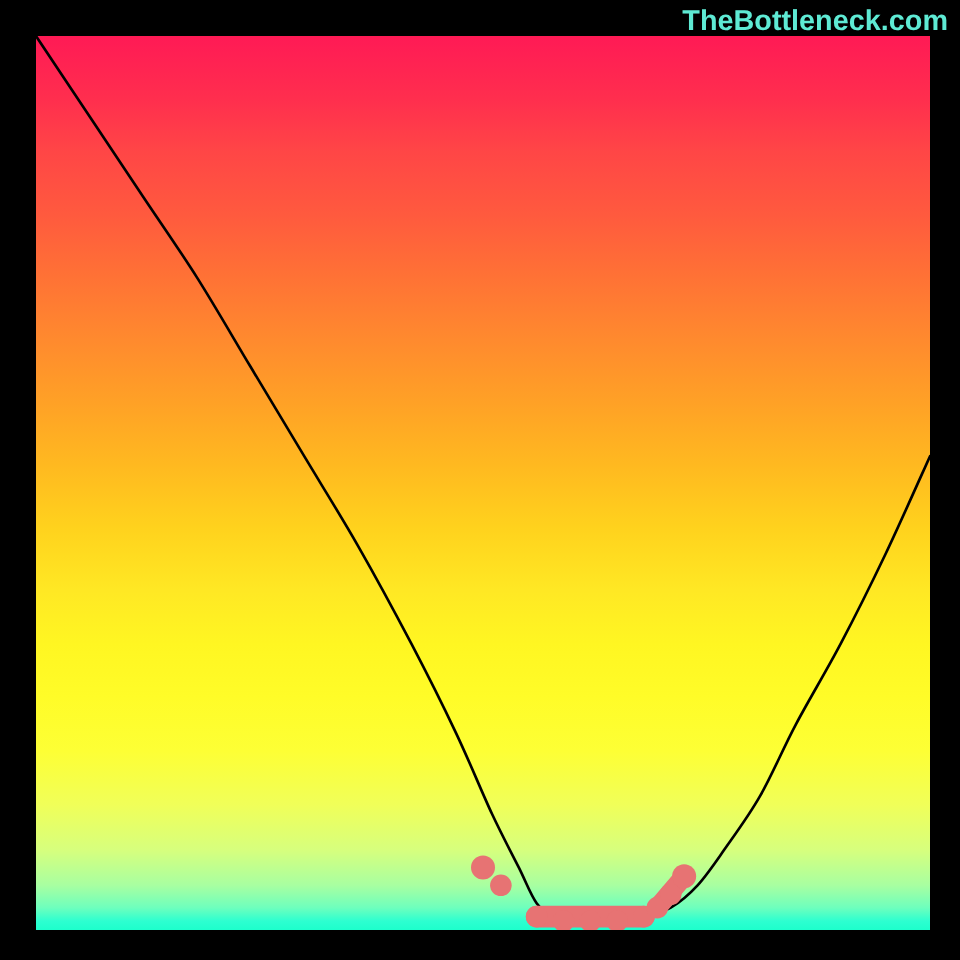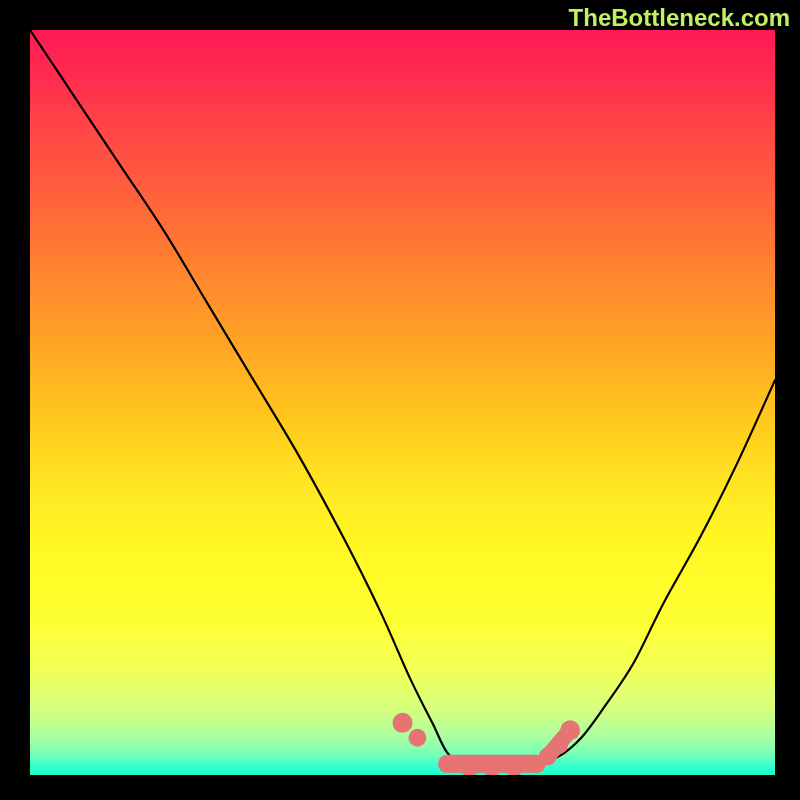--- a/index.html
+++ b/index.html
@@ -16,21 +16,21 @@
     background: #000000;
     position: relative;
   }
   .watermark {
     position: absolute;
     top: 4px;
     right: 10px;
     font-family: Arial, Helvetica, sans-serif;
     font-size: 24px;
     font-weight: 600;
-    color: #bef264;
+    color: #5eead4;
     letter-spacing: 0;
     z-index: 20;
   }
   .plot-area {
     position: absolute;
     left: 30px;
     top: 30px;
     width: 745px;
     height: 745px;
     background: linear-gradient(

